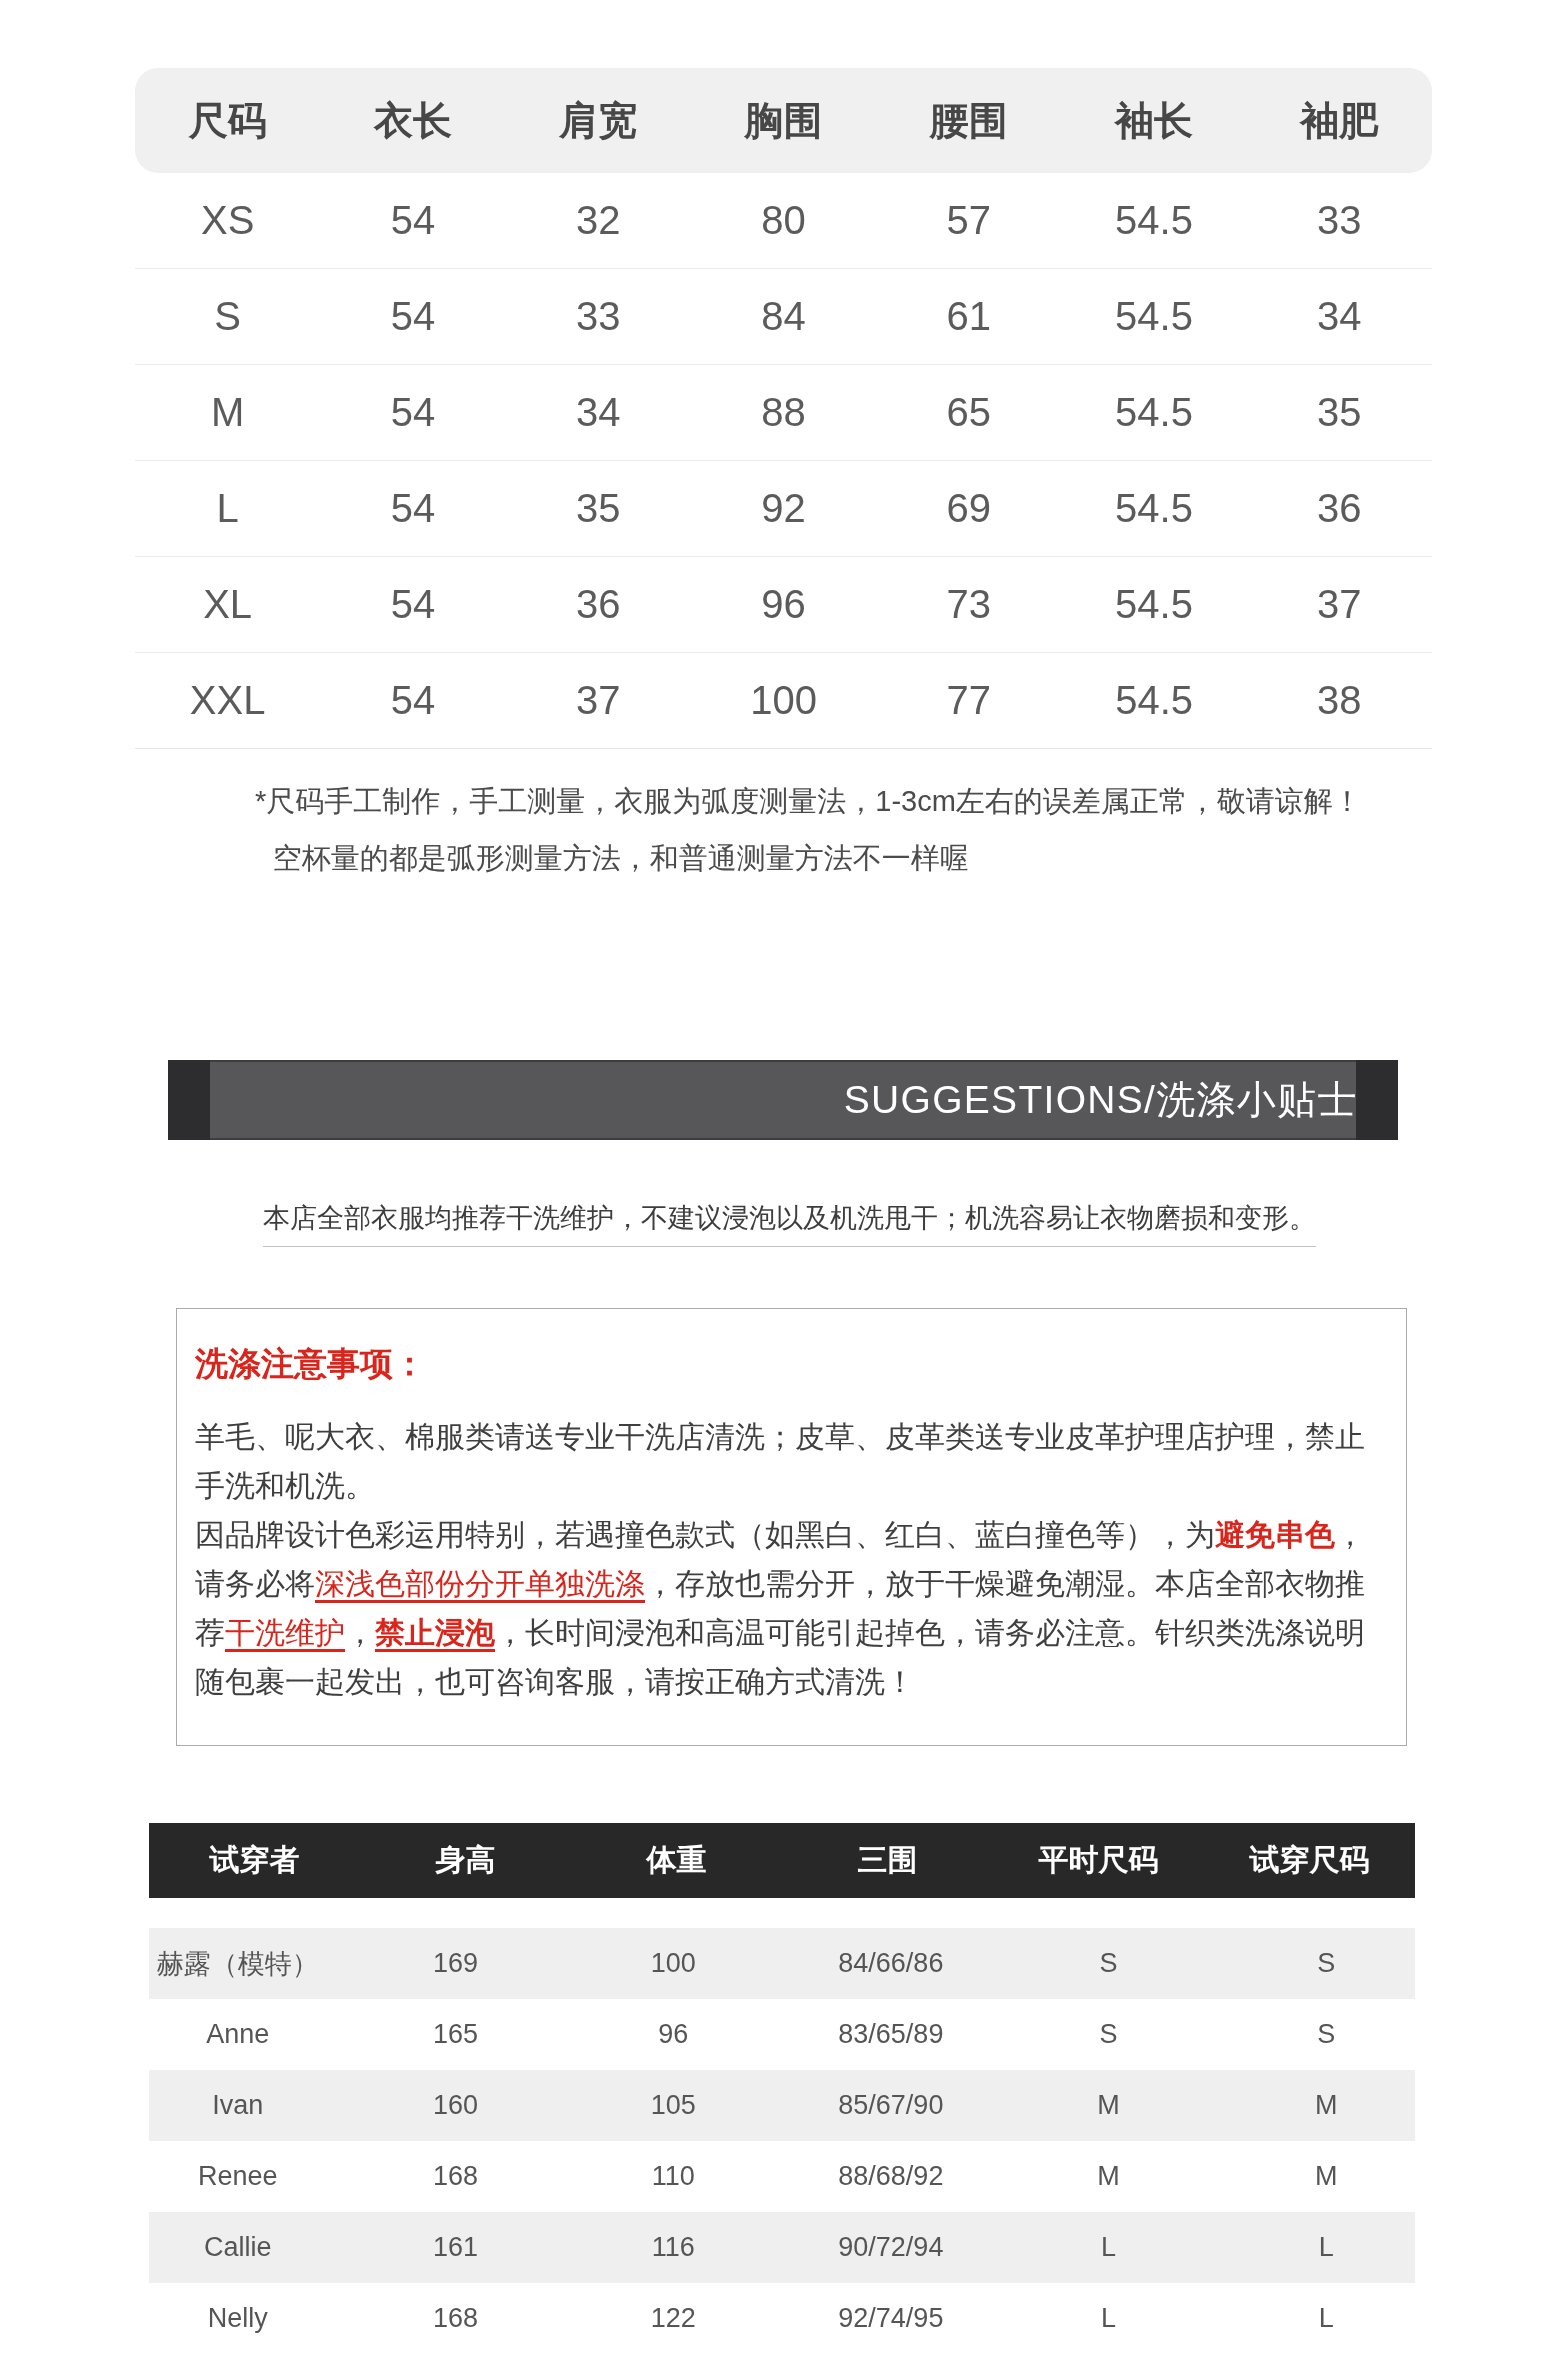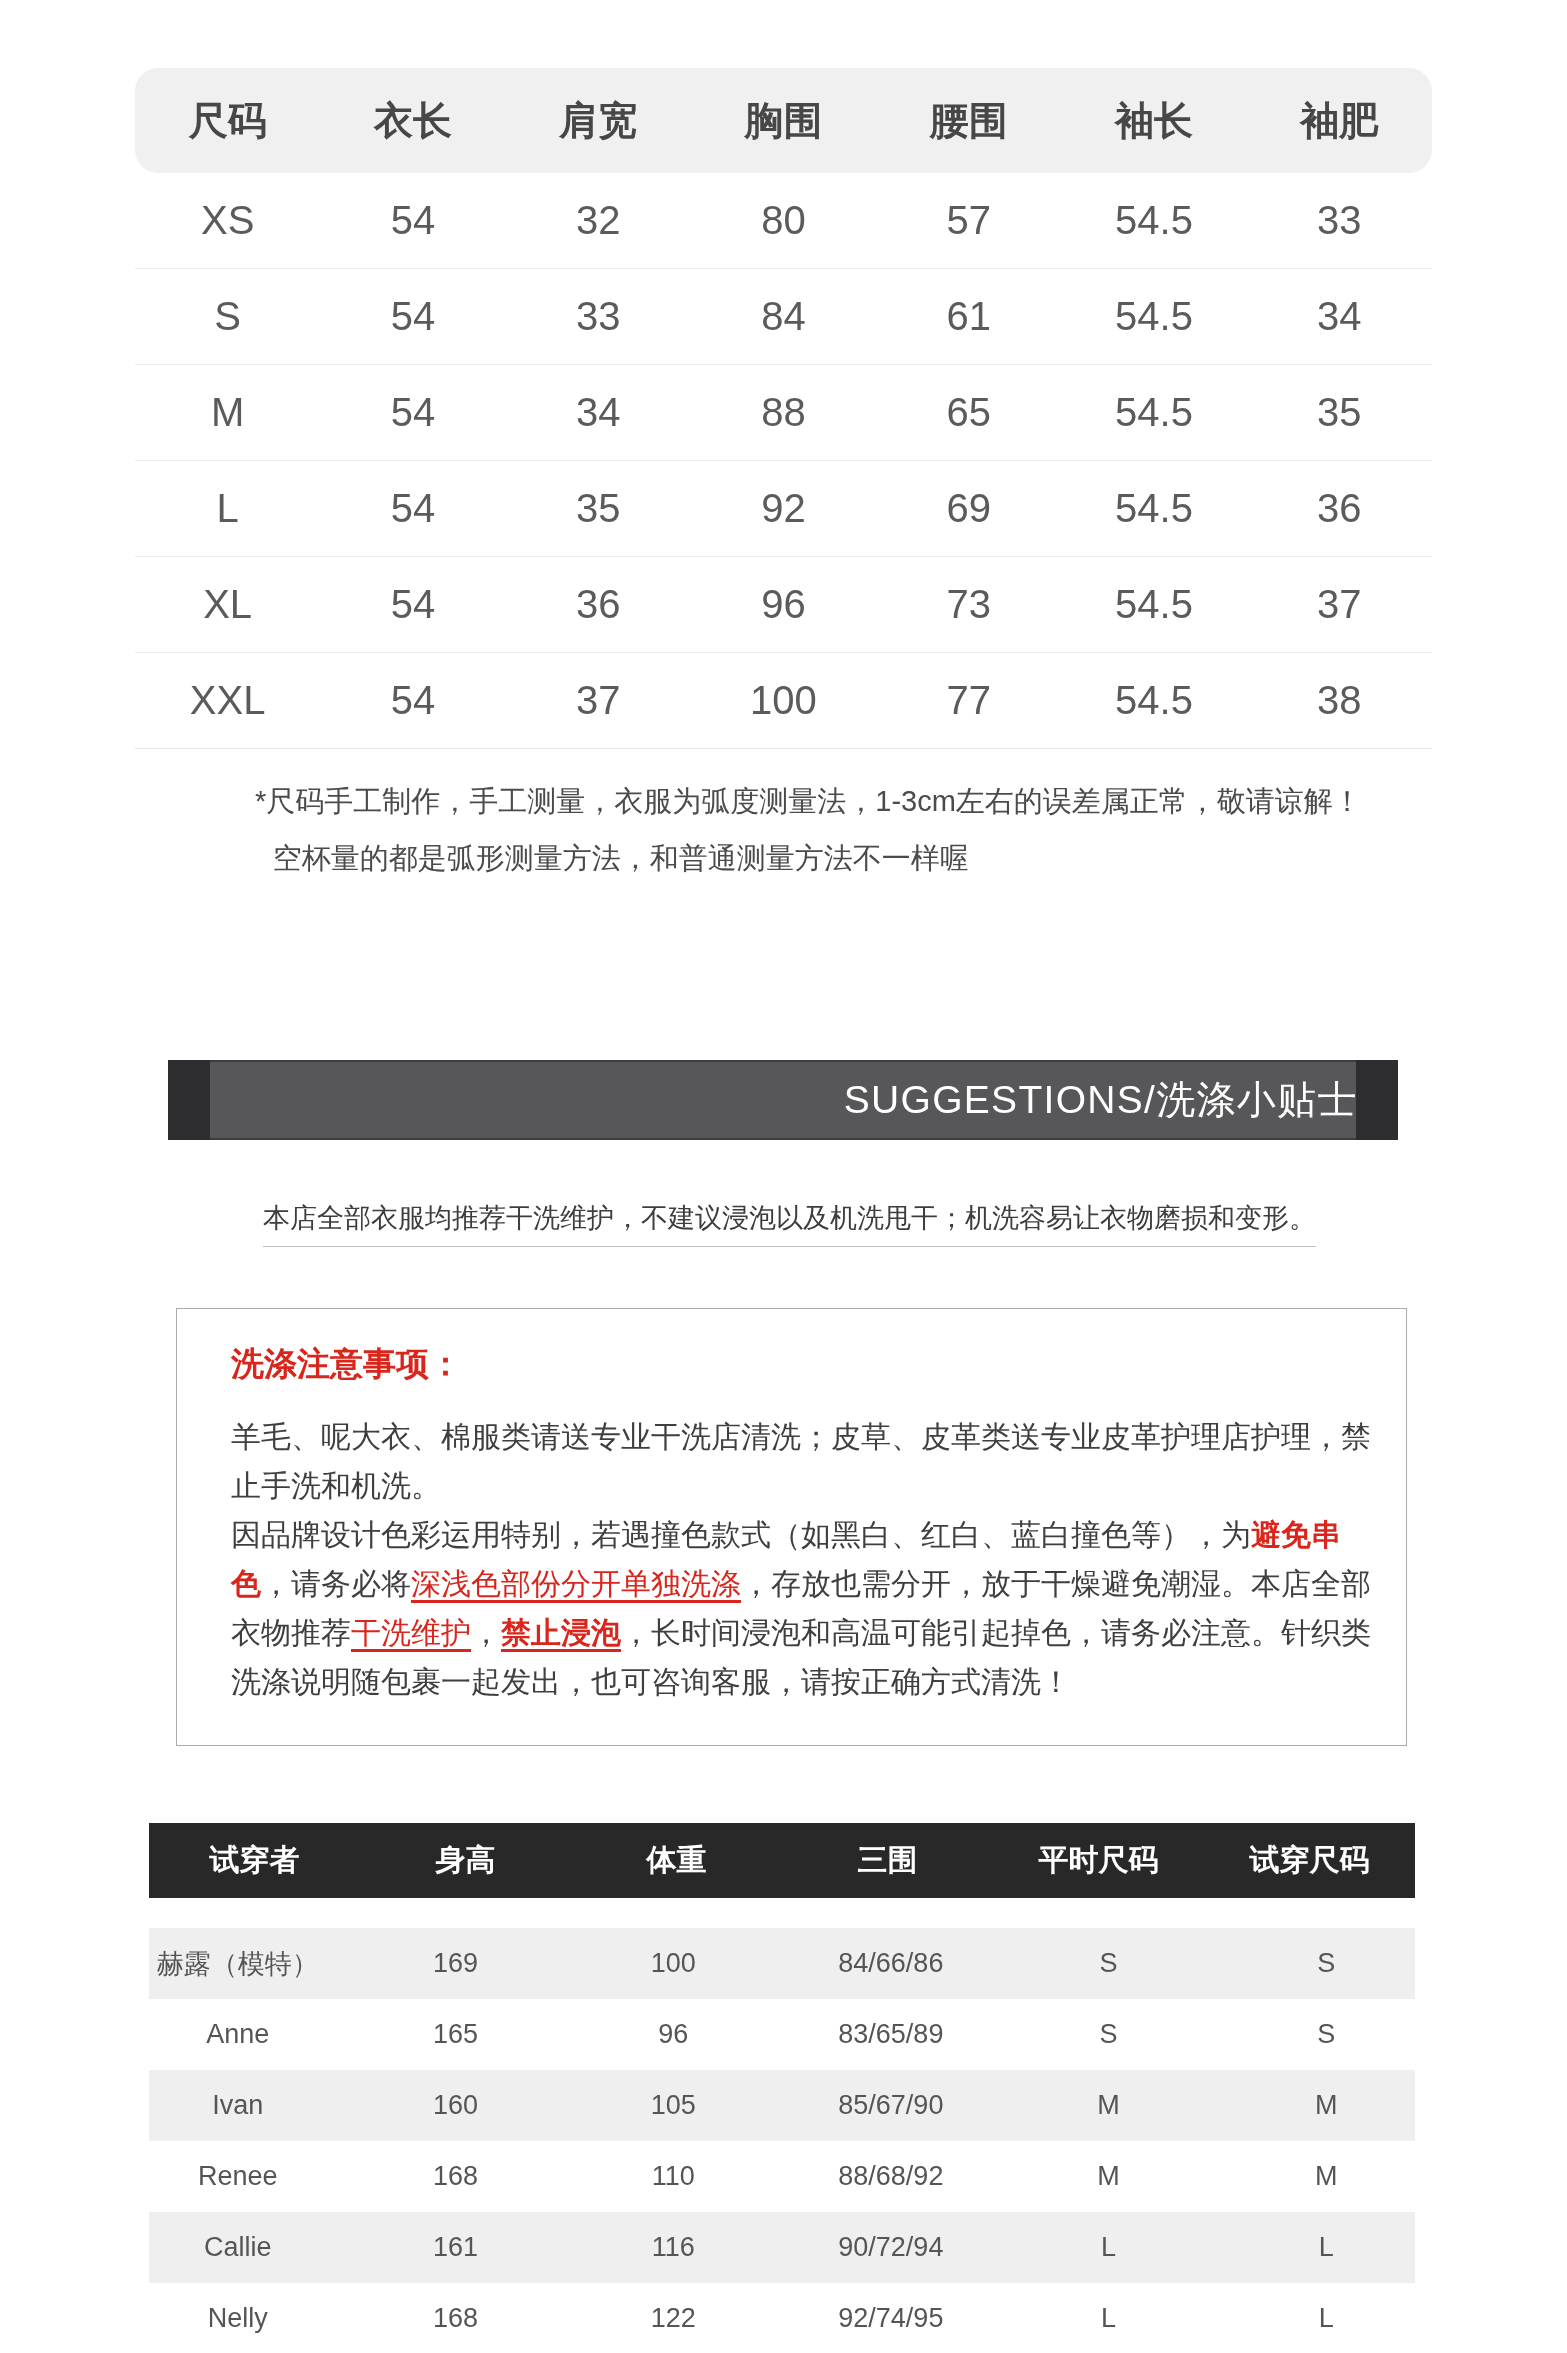--- a/index.html
+++ b/index.html
@@ -15,41 +15,41 @@
   .page{position:relative;width:1567px;height:2354px;background:#fff;overflow:hidden;margin:0 auto;}
 
   
   .t-row{display:flex;align-items:center;}
   .t-cell{flex:1;text-align:center;white-space:nowrap;}
 
   
   .size-table{position:absolute;left:135px;top:68px;width:1297px;}
   .size-table .t-head{background:var(--size-header-bg);height:105px;font-size:39px;font-weight:700;color:#474747;border-radius:23px;}
   .size-table .size-row{height:95px;font-size:40px;font-weight:400;color:#5b5b5b;border-bottom:1.3px solid #ececec;}
-  .size-table .size-row:last-child{border-bottom:1.3px solid #e7e7e7;}
+  .size-table .size-row:last-child{border-bottom:1.3px solid #e7e7e7;justify-content:flex-end;}
 
   
   .measure-notes{position:absolute;left:255px;top:782px;font-size:29px;color:#4b4b4b;}
   .measure-notes p{margin:0;line-height:38px;}
   .measure-notes p.first{margin-bottom:19px;}
   .measure-notes p.indent{padding-left:17.7px;}
 
   
   .banner{position:absolute;left:168px;top:1060px;width:1230px;height:80px;background:var(--banner-bg);display:flex;align-items:center;justify-content:flex-end;box-shadow:inset 0 0 0 1.9px rgba(40,40,42,.55);}
   .banner .cap{position:absolute;top:0;bottom:0;width:42px;background:var(--banner-cap);}
   .banner .cap.left{left:0;}
   .banner .cap.right{right:0;}
   .banner-title{color:#ffffff;font-size:39px;letter-spacing:1.3px;font-weight:400;}
 
   
   .dryclean{position:absolute;left:0;top:1200px;width:1567px;text-align:center;font-size:27px;color:#3d3d3d;margin:0;padding-left:6px;}
   .dryclean .u{border-bottom:1.9px solid #c2c2c2;padding-bottom:12.6px;}
 
   
-  .wash-box{position:absolute;left:176px;top:1308px;width:1231px;box-sizing:border-box;border:1.9px solid #ababab;padding:33px 35px 39px 54px;background:#fff;}
+  .wash-box{position:absolute;left:176px;top:1308px;width:1231px;box-sizing:border-box;border:1.9px solid #ababab;padding:33px 35px 39px 18px;background:#fff;}
   .wash-box h3{margin:0 0 25px 0;font-size:33px;font-weight:700;color:var(--accent-red);}
   .wash-text{margin:0;font-size:30px;line-height:49px;color:#3f3f3f;}
   .seg-red{color:var(--accent-red);}
   .seg-bold{font-weight:700;}
   .seg-u{text-decoration:underline;text-underline-offset:5.7px;}
 
   
   .fit-table{position:absolute;left:149px;top:1823px;width:1266px;}
   .fit-table .f-head{background:var(--fit-header-bg);height:75px;font-size:30px;font-weight:600;color:#ffffff;margin-bottom:30px;}
   .fit-table .fit-row{height:71px;font-size:27px;color:#555555;background:#ffffff;gap:40px;}

